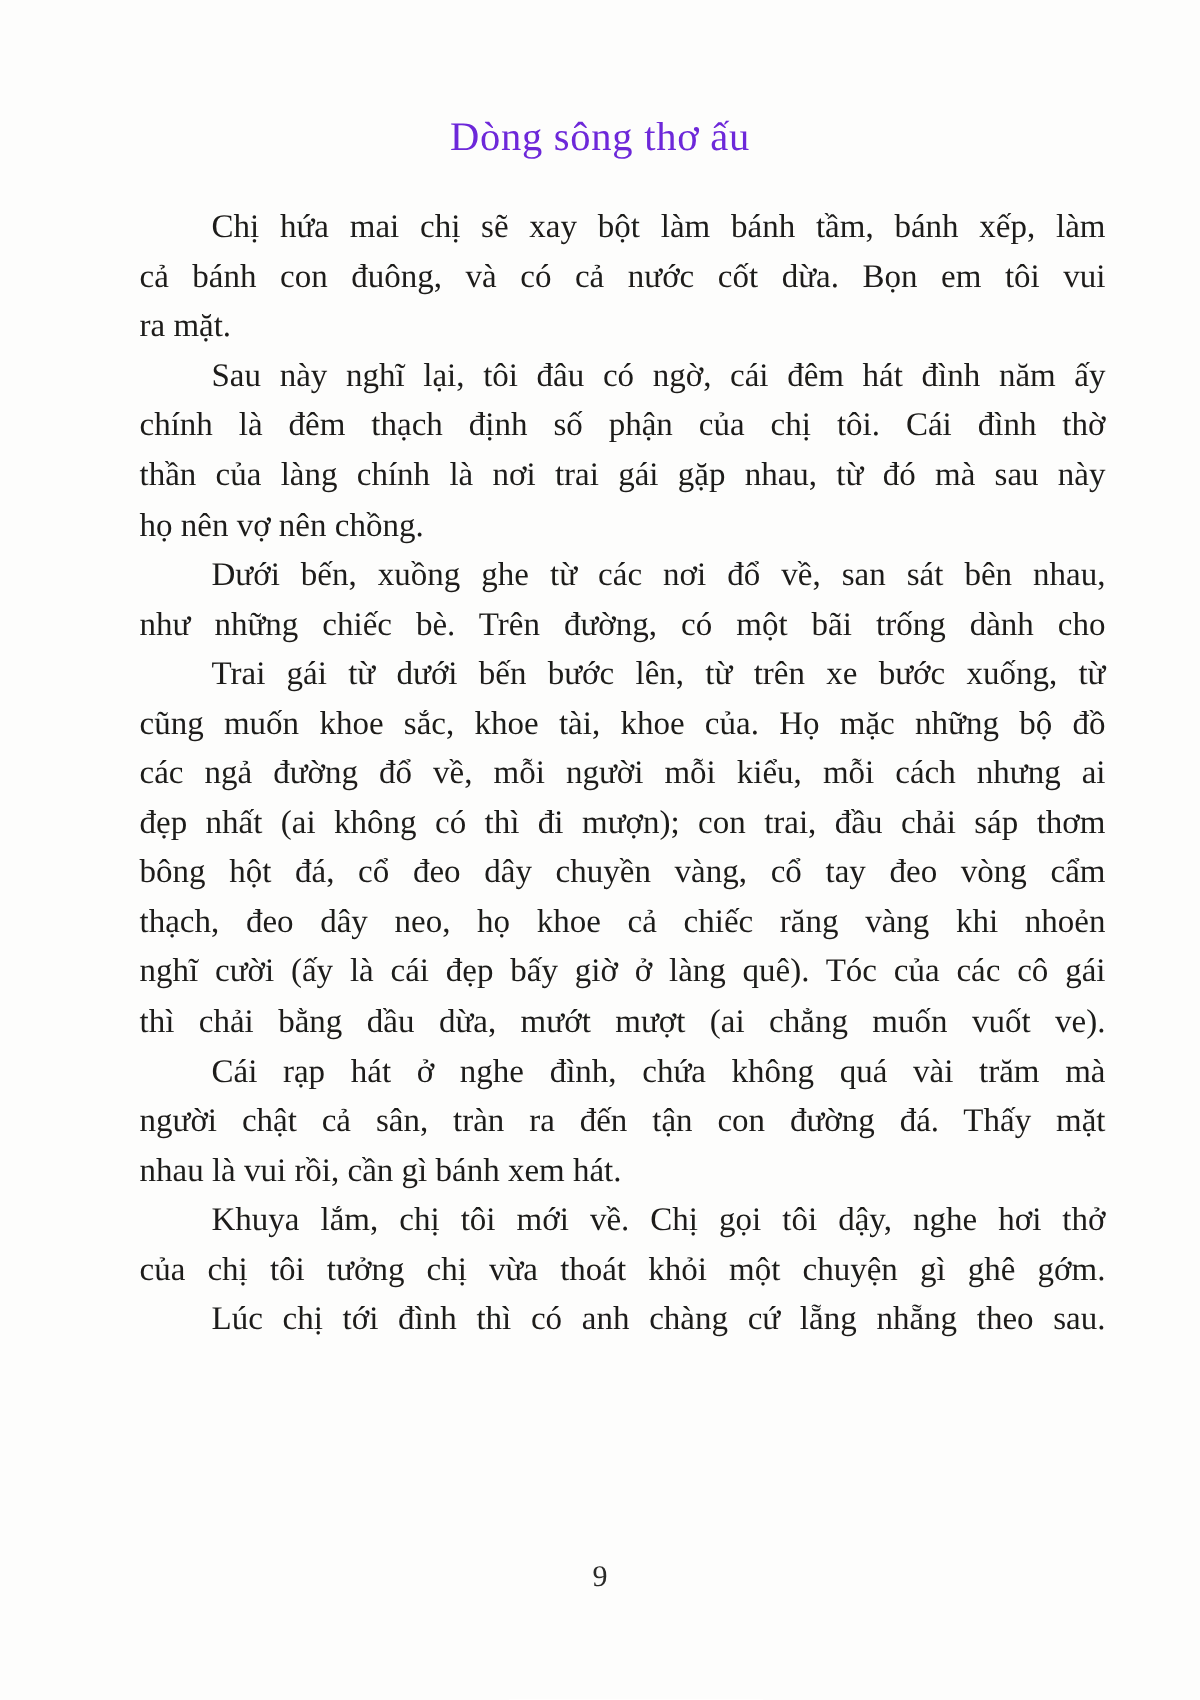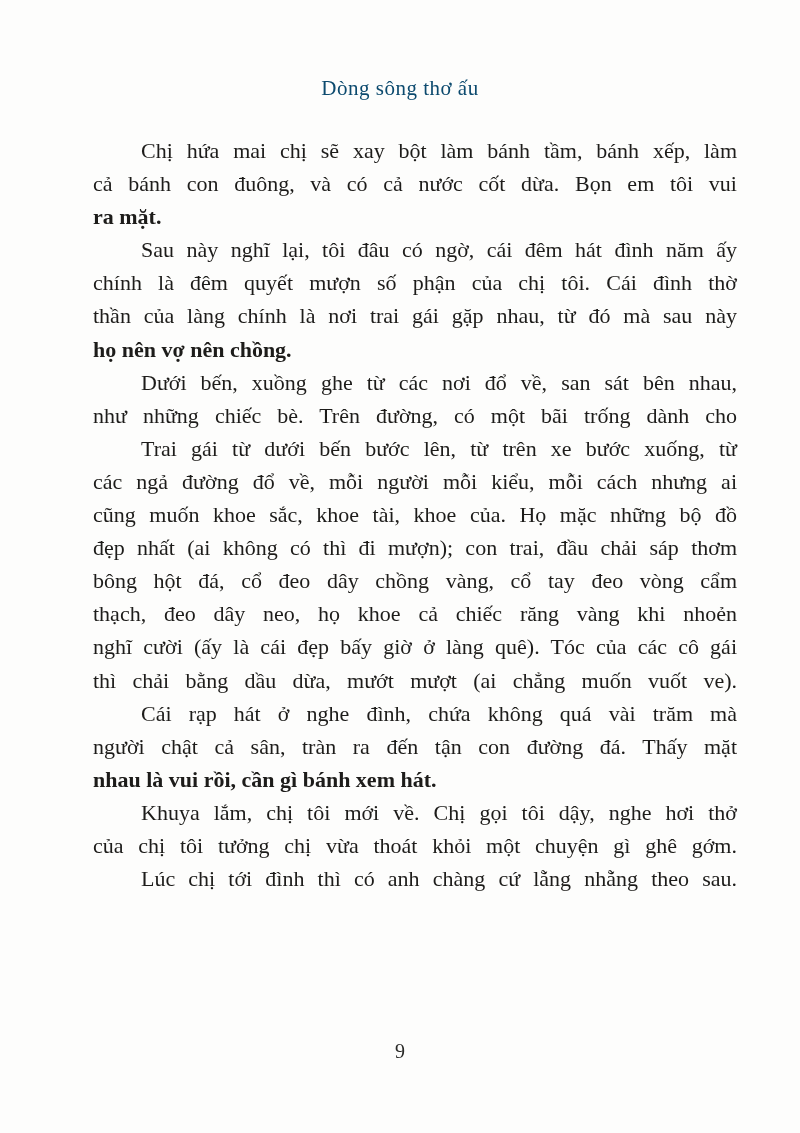--- a/index.html
+++ b/index.html
@@ -15,23 +15,23 @@
     background: #fdfdfc;
     color: #1d1c1a;
     font-family: "Liberation Serif", "DejaVu Serif", serif;
   }
   .running-head {
     position: absolute;
     top: 76px;
     left: 0;
     right: 0;
     text-align: center;
-    font-size: 21px;
+    font-size: 27px;
     letter-spacing: 0.5px;
-    color: #0c4a6e;
+    color: #6d28d9;
   }
   .text-block {
     position: absolute;
     top: 134px;
     left: 78px;
     width: 644px;
     font-size: 22px;
     line-height: 33.1px;
     margin-left: 15px;
   }
@@ -40,21 +40,20 @@
   }
   .line {
     text-align: justify;
     text-align-last: justify;
   }
   .line.first {
     text-indent: 48px;
   }
   .line.short {
     text-align-last: left;
-    font-weight: bold;
   }
   .folio {
     position: absolute;
     top: 1040px;
     left: 0;
     right: 0;
     text-align: center;
     font-size: 20px;
     color: #2a2a28;
   }
@@ -66,34 +65,34 @@
   <div class="running-head">Dòng sông thơ ấu</div>
 
   <div class="text-block">
       <div class="paragraph">
         <div class="line first">Chị hứa mai chị sẽ xay bột làm bánh tầm, bánh xếp, làm</div>
         <div class="line">cả bánh con đuông, và có cả nước cốt dừa. Bọn em tôi vui</div>
         <div class="line short">ra mặt.</div>
       </div>
       <div class="paragraph">
         <div class="line first">Sau này nghĩ lại, tôi đâu có ngờ, cái đêm hát đình năm ấy</div>
-        <div class="line">chính là đêm quyết mượn số phận của chị tôi. Cái đình thờ</div>
+        <div class="line">chính là đêm thạch định số phận của chị tôi. Cái đình thờ</div>
         <div class="line">thần của làng chính là nơi trai gái gặp nhau, từ đó mà sau này</div>
         <div class="line short">họ nên vợ nên chồng.</div>
       </div>
       <div class="paragraph">
         <div class="line first">Dưới bến, xuồng ghe từ các nơi đổ về, san sát bên nhau,</div>
         <div class="line">như những chiếc bè. Trên đường, có một bãi trống dành cho</div>
       </div>
       <div class="paragraph">
         <div class="line first">Trai gái từ dưới bến bước lên, từ trên xe bước xuống, từ</div>
+        <div class="line">cũng muốn khoe sắc, khoe tài, khoe của. Họ mặc những bộ đồ</div>
         <div class="line">các ngả đường đổ về, mỗi người mỗi kiểu, mỗi cách nhưng ai</div>
-        <div class="line">cũng muốn khoe sắc, khoe tài, khoe của. Họ mặc những bộ đồ</div>
         <div class="line">đẹp nhất (ai không có thì đi mượn); con trai, đầu chải sáp thơm</div>
-        <div class="line">bông hột đá, cổ đeo dây chồng vàng, cổ tay đeo vòng cẩm</div>
+        <div class="line">bông hột đá, cổ đeo dây chuyền vàng, cổ tay đeo vòng cẩm</div>
         <div class="line">thạch, đeo dây neo, họ khoe cả chiếc răng vàng khi nhoẻn</div>
         <div class="line">nghĩ cười (ấy là cái đẹp bấy giờ ở làng quê). Tóc của các cô gái</div>
         <div class="line">thì chải bằng dầu dừa, mướt mượt (ai chẳng muốn vuốt ve).</div>
       </div>
       <div class="paragraph">
         <div class="line first">Cái rạp hát ở nghe đình, chứa không quá vài trăm mà</div>
         <div class="line">người chật cả sân, tràn ra đến tận con đường đá. Thấy mặt</div>
         <div class="line short">nhau là vui rồi, cần gì bánh xem hát.</div>
       </div>
       <div class="paragraph">

